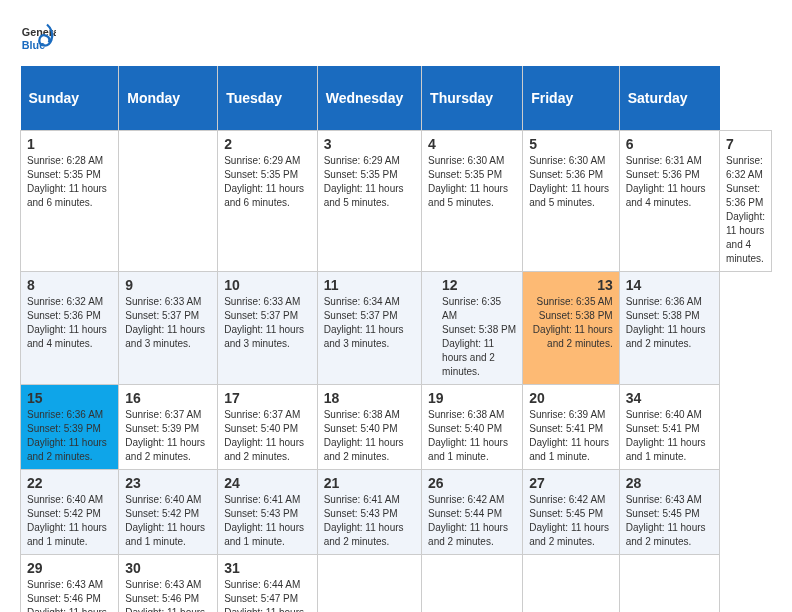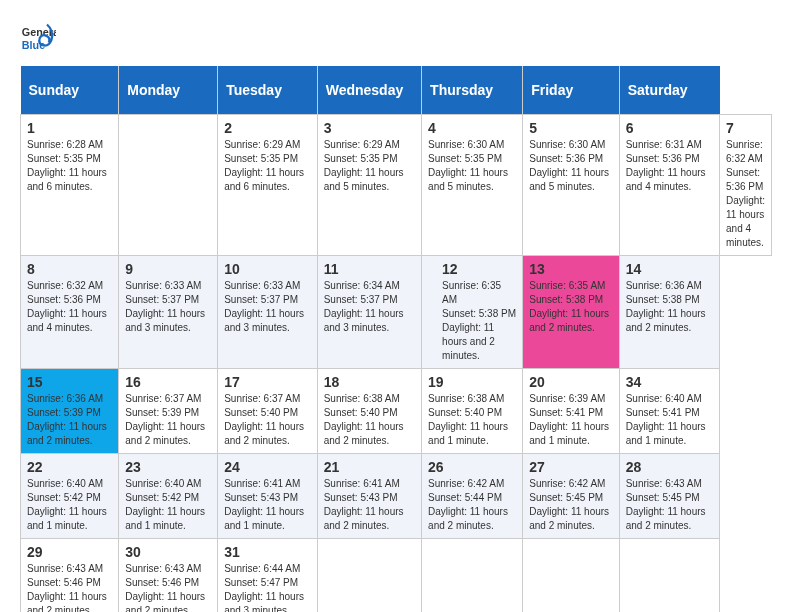--- a/index.html
+++ b/index.html
@@ -37,21 +37,21 @@
       font-size: 16px;
       color: #555;
     }
     table {
       width: 100%;
       border-collapse: collapse;
     }
     th {
       background-color: #1a6bbf;
       color: white;
-      padding: 16px 8px;
+      padding: 24px 8px;
       text-align: left;
       font-size: 14px;
       font-weight: bold;
     }
     td {
       border: 1px solid #ccc;
       vertical-align: top;
       padding: 5px 6px;
       width: 14.28%;
       min-height: 80px;
@@ -156,21 +156,21 @@
           <div class="day-info">Sunrise: 6:33 AM<br>Sunset: 5:37 PM<br>Daylight: 11 hours and 3 minutes.</div>
         </td>
         <td style="background-color: rgb(240, 244, 250);">
           <div class="day-num">11</div>
           <div class="day-info">Sunrise: 6:34 AM<br>Sunset: 5:37 PM<br>Daylight: 11 hours and 3 minutes.</div>
         </td>
         <td style="background-color: rgb(240, 244, 250); padding-left: 20px;">
           <div class="day-num">12</div>
           <div class="day-info">Sunrise: 6:35 AM<br>Sunset: 5:38 PM<br>Daylight: 11 hours and 2 minutes.</div>
         </td>
-        <td style="background-color: #ec4899;">
+        <td style="background-color: #fdba74; text-align: right;">
           <div class="day-num">13</div>
           <div class="day-info">Sunrise: 6:35 AM<br>Sunset: 5:38 PM<br>Daylight: 11 hours and 2 minutes.</div>
         </td>
         <td style="background-color: rgb(240, 244, 250);">
           <div class="day-num">14</div>
           <div class="day-info">Sunrise: 6:36 AM<br>Sunset: 5:38 PM<br>Daylight: 11 hours and 2 minutes.</div>
         </td>
       </tr>
       <tr>
         <td style="background-color: #0ea5e9;">

